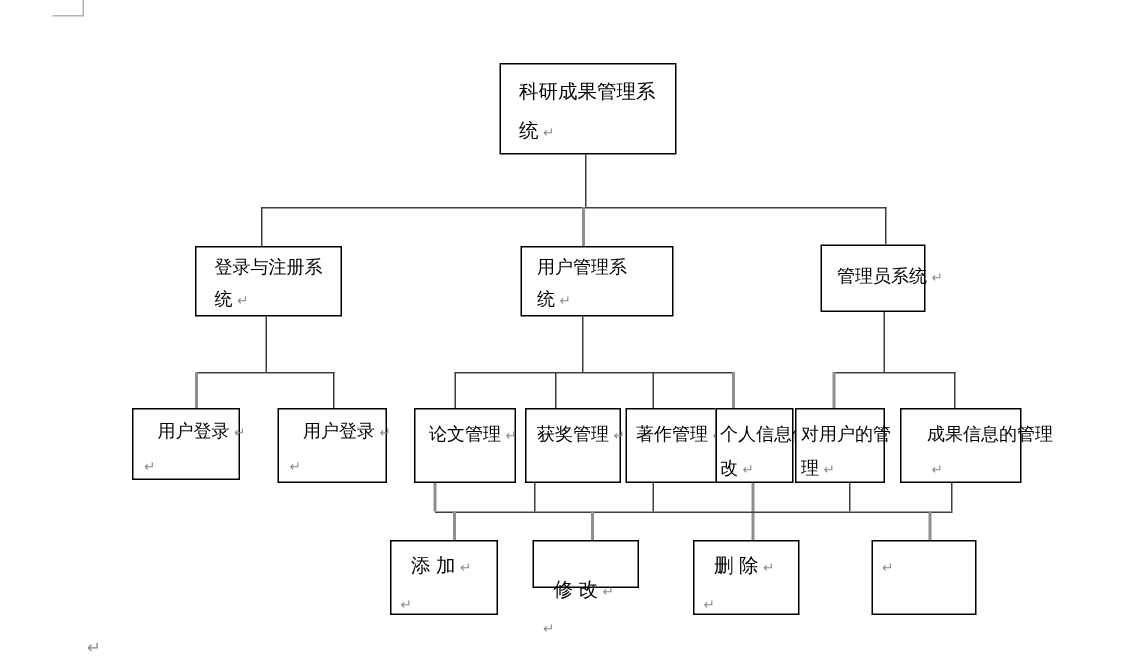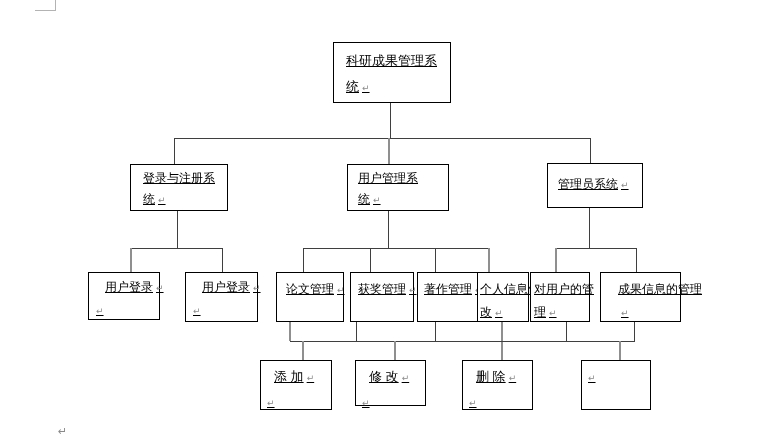--- a/index.html
+++ b/index.html
@@ -6,21 +6,21 @@
   .canvas{
     position:relative;width:759px;height:445px;background:#ffffff;
     font-family:"Liberation Sans","DejaVu Sans",sans-serif;
     color:#000;overflow:hidden;
   }
   .node{
     position:absolute;border:1px solid #000;background:#fff;
     box-sizing:border-box;font-size:12px;line-height:23px;
     padding:3px 0 0 6px;white-space:nowrap;
   }
-  .node .ln{white-space:nowrap;text-decoration:underline;}
+  .node .ln{white-space:nowrap;}
   .pm{ 
     color:#8a8a8a;font-size:9px;margin-left:3px;vertical-align:baseline;
   }
   .hline,.vline{position:absolute;background:#3f3f3f;}
   .hline{height:1px;}
   .vline{width:1px;}
   .vline.gray{width:2px;background:#8f8f8f;}
   .boundary{position:absolute;background:#b3b3b3;}
   .pagemark{position:absolute;color:#8a8a8a;font-size:11px;}
 </style>
@@ -74,21 +74,21 @@
   <div class="node" style="left:130px;top:164px;width:98px;height:47px;padding:3px 0 0 12px;line-height:21px">
     <div class="ln"><span>登录与注册系</span></div>
     <div class="ln"><span>统</span><span class="pm">↵</span></div>
   </div>
 
   <div class="node" style="left:347px;top:164px;width:102px;height:47px;padding:3px 0 0 10px;line-height:21px">
     <div class="ln"><span>用户管理系</span></div>
     <div class="ln"><span>统</span><span class="pm">↵</span></div>
   </div>
 
-  <div class="node" style="left:547px;top:163px;width:96px;height:45px;padding:9px 0 0 10px">
+  <div class="node" style="left:547px;top:163px;width:70px;height:45px;padding:9px 0 0 10px">
     <div class="ln"><span>管理员系统</span><span class="pm">↵</span></div>
   </div>
 
   <div class="node" style="left:88px;top:272px;width:72px;height:48px;padding:3px 0 0 16px;line-height:22px">
     <div class="ln"><span>用户登录</span><span class="pm">↵</span></div>
     <div class="ln" style="margin-left:-12px"><span class="pm">↵</span></div>
   </div>
 
   <div class="node" style="left:185px;top:272px;width:73px;height:50px;padding:3px 0 0 16px;line-height:22px">
     <div class="ln"><span>用户登录</span><span class="pm">↵</span></div>
@@ -120,21 +120,21 @@
   <div class="node" style="left:600px;top:272px;width:81px;height:50px;padding:5px 0 0 17px;line-height:23px">
     <div class="ln"><span>成果信息的管理</span></div>
     <div class="ln"><span class="pm">↵</span></div>
   </div>
 
   <div class="node" style="left:260px;top:360px;width:72px;height:50px;padding:4px 0 0 13px;line-height:23px;font-size:13px">
     <div class="ln"><span>添  加</span><span class="pm">↵</span></div>
     <div class="ln" style="margin-left:-10px"><span class="pm">↵</span></div>
   </div>
 
-  <div class="node" style="left:355px;top:360px;width:71px;height:46px;padding:4px 0 0 13px;line-height:23px;font-size:13px">
+  <div class="node" style="left:355px;top:360px;width:71px;height:32px;padding:20px 0 0 13px;line-height:23px;font-size:13px">
     <div class="ln"><span>修  改</span><span class="pm">↵</span></div>
     <div class="ln" style="margin-left:-10px"><span class="pm">↵</span></div>
   </div>
 
   <div class="node" style="left:462px;top:360px;width:71px;height:50px;padding:4px 0 0 13px;line-height:23px;font-size:13px">
     <div class="ln"><span>删  除</span><span class="pm">↵</span></div>
     <div class="ln" style="margin-left:-10px"><span class="pm">↵</span></div>
   </div>
 
   <div class="node" style="left:581px;top:360px;width:70px;height:50px;padding:4px 0 0 13px;line-height:23px;font-size:13px">

